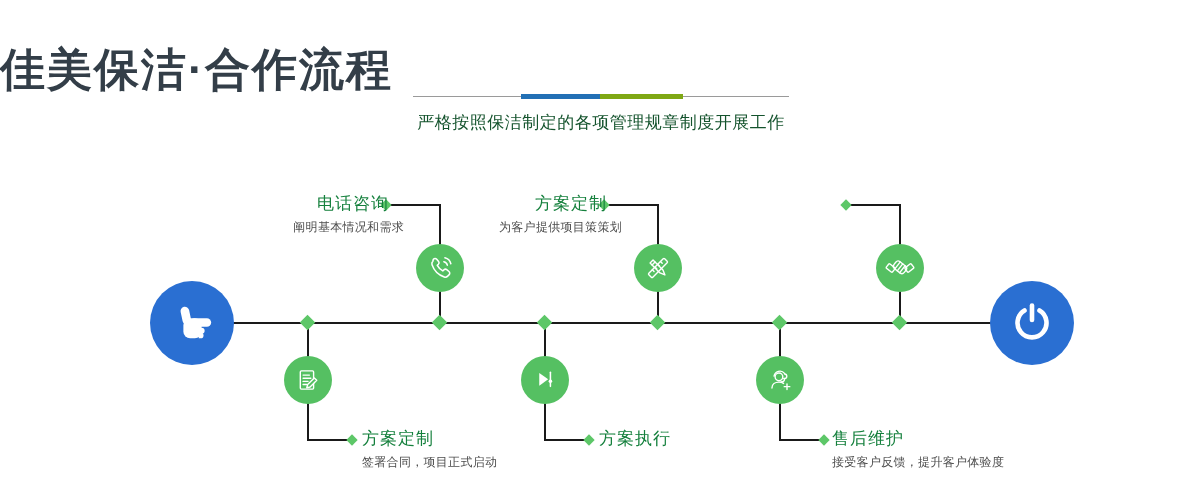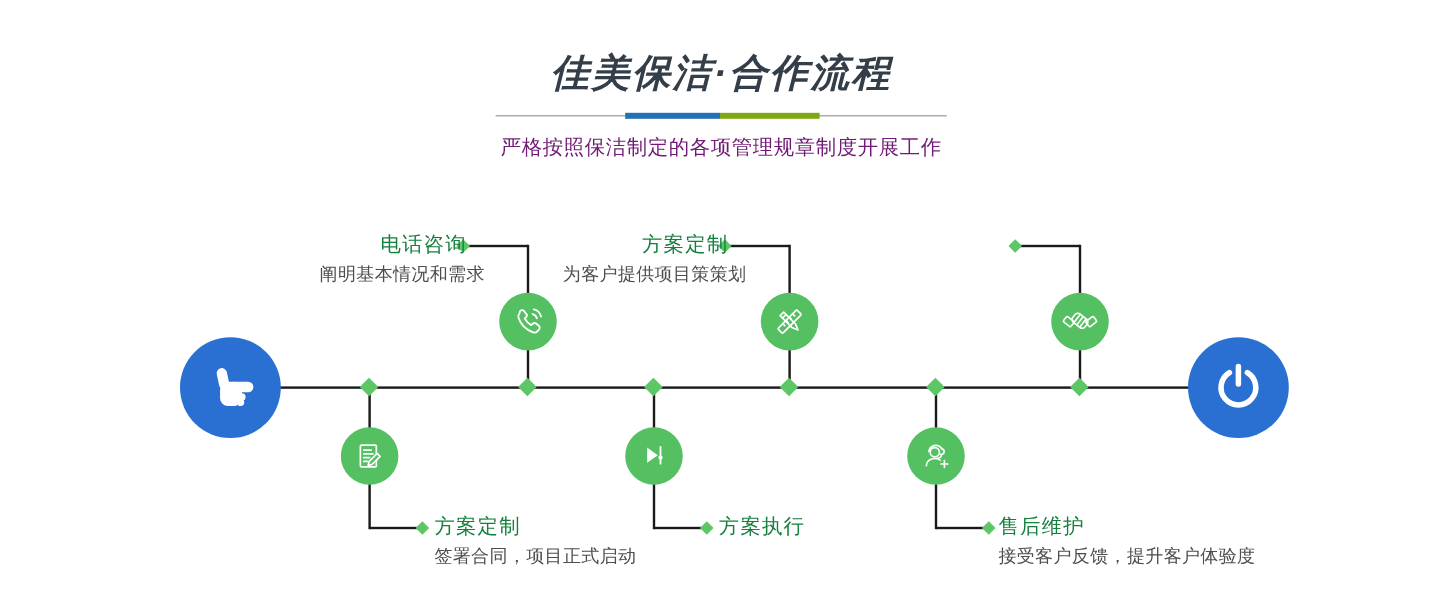--- a/index.html
+++ b/index.html
@@ -3,48 +3,48 @@
 <meta charset="utf-8">
 <style>
   html,body{margin:0;padding:0;background:#fff;}
   .canvas{
     position:relative;width:1202px;height:502px;background:#fff;overflow:hidden;
     font-family:"Liberation Sans","DejaVu Sans",sans-serif;
   }
   
   .title{
     position:absolute;top:40px;left:0;width:100%;margin:0;
-    text-align:center;font-size:32px;font-weight:700;color:#333e48;letter-spacing:2px;font-style:italic;
+    font-size:45px;font-weight:700;color:#333e48;letter-spacing:2px;
   }
   .divider{position:absolute;top:94px;left:413px;width:376px;height:6px;}
   .divider .base{position:absolute;top:2px;left:0;width:100%;height:1px;background:#9a9a9a;}
   .divider .seg-blue{position:absolute;top:0;left:108px;width:79px;height:5px;background:#2270b5;}
   .divider .seg-olive{position:absolute;top:0;left:187px;width:83px;height:5px;background:#7fa814;}
   .subtitle{
     position:absolute;top:111px;left:0;width:100%;
-    text-align:center;font-size:17px;color:#701a75;letter-spacing:0.5px;
+    text-align:center;font-size:17px;color:#14532d;letter-spacing:0.5px;
   }
   
   .mainline{position:absolute;left:192px;top:322px;width:840px;height:1.5px;background:#1a1a1a;z-index:1;}
   .vline{position:absolute;width:1.5px;background:#1a1a1a;z-index:1;}
   .hline{position:absolute;height:1.5px;background:#1a1a1a;z-index:1;}
   .node-diamond{position:absolute;width:11px;height:11px;background:#5dc768;transform:rotate(45deg);z-index:2;}
   .label-diamond{position:absolute;width:8px;height:8px;background:#5dc768;transform:rotate(45deg);z-index:2;}
   .endpoint{
     position:absolute;width:84px;height:84px;border-radius:50%;background:#2a6fd2;
     display:flex;align-items:center;justify-content:center;z-index:3;
   }
   .stepcircle{
     position:absolute;width:48px;height:48px;border-radius:50%;background:#55c062;
     display:flex;align-items:center;justify-content:center;z-index:3;
   }
   
   .steplabel{position:absolute;z-index:2;}
   .steplabel .t{font-size:17px;color:#15803d;font-weight:500;letter-spacing:1px;line-height:1.25;}
-  .steplabel .d{font-size:15px;color:#4d4d4d;margin-top:6px;line-height:1.25;letter-spacing:0.3px;}
+  .steplabel .d{font-size:12px;color:#4d4d4d;margin-top:6px;line-height:1.25;letter-spacing:0.3px;}
   .steplabel.top{text-align:right;}
   .steplabel.top .t{margin-right:15px;}
   .steplabel.bottom{text-align:left;}
   svg{display:block;}
 </style>
 </head>
 <body>
 
 <div class="canvas">
 

